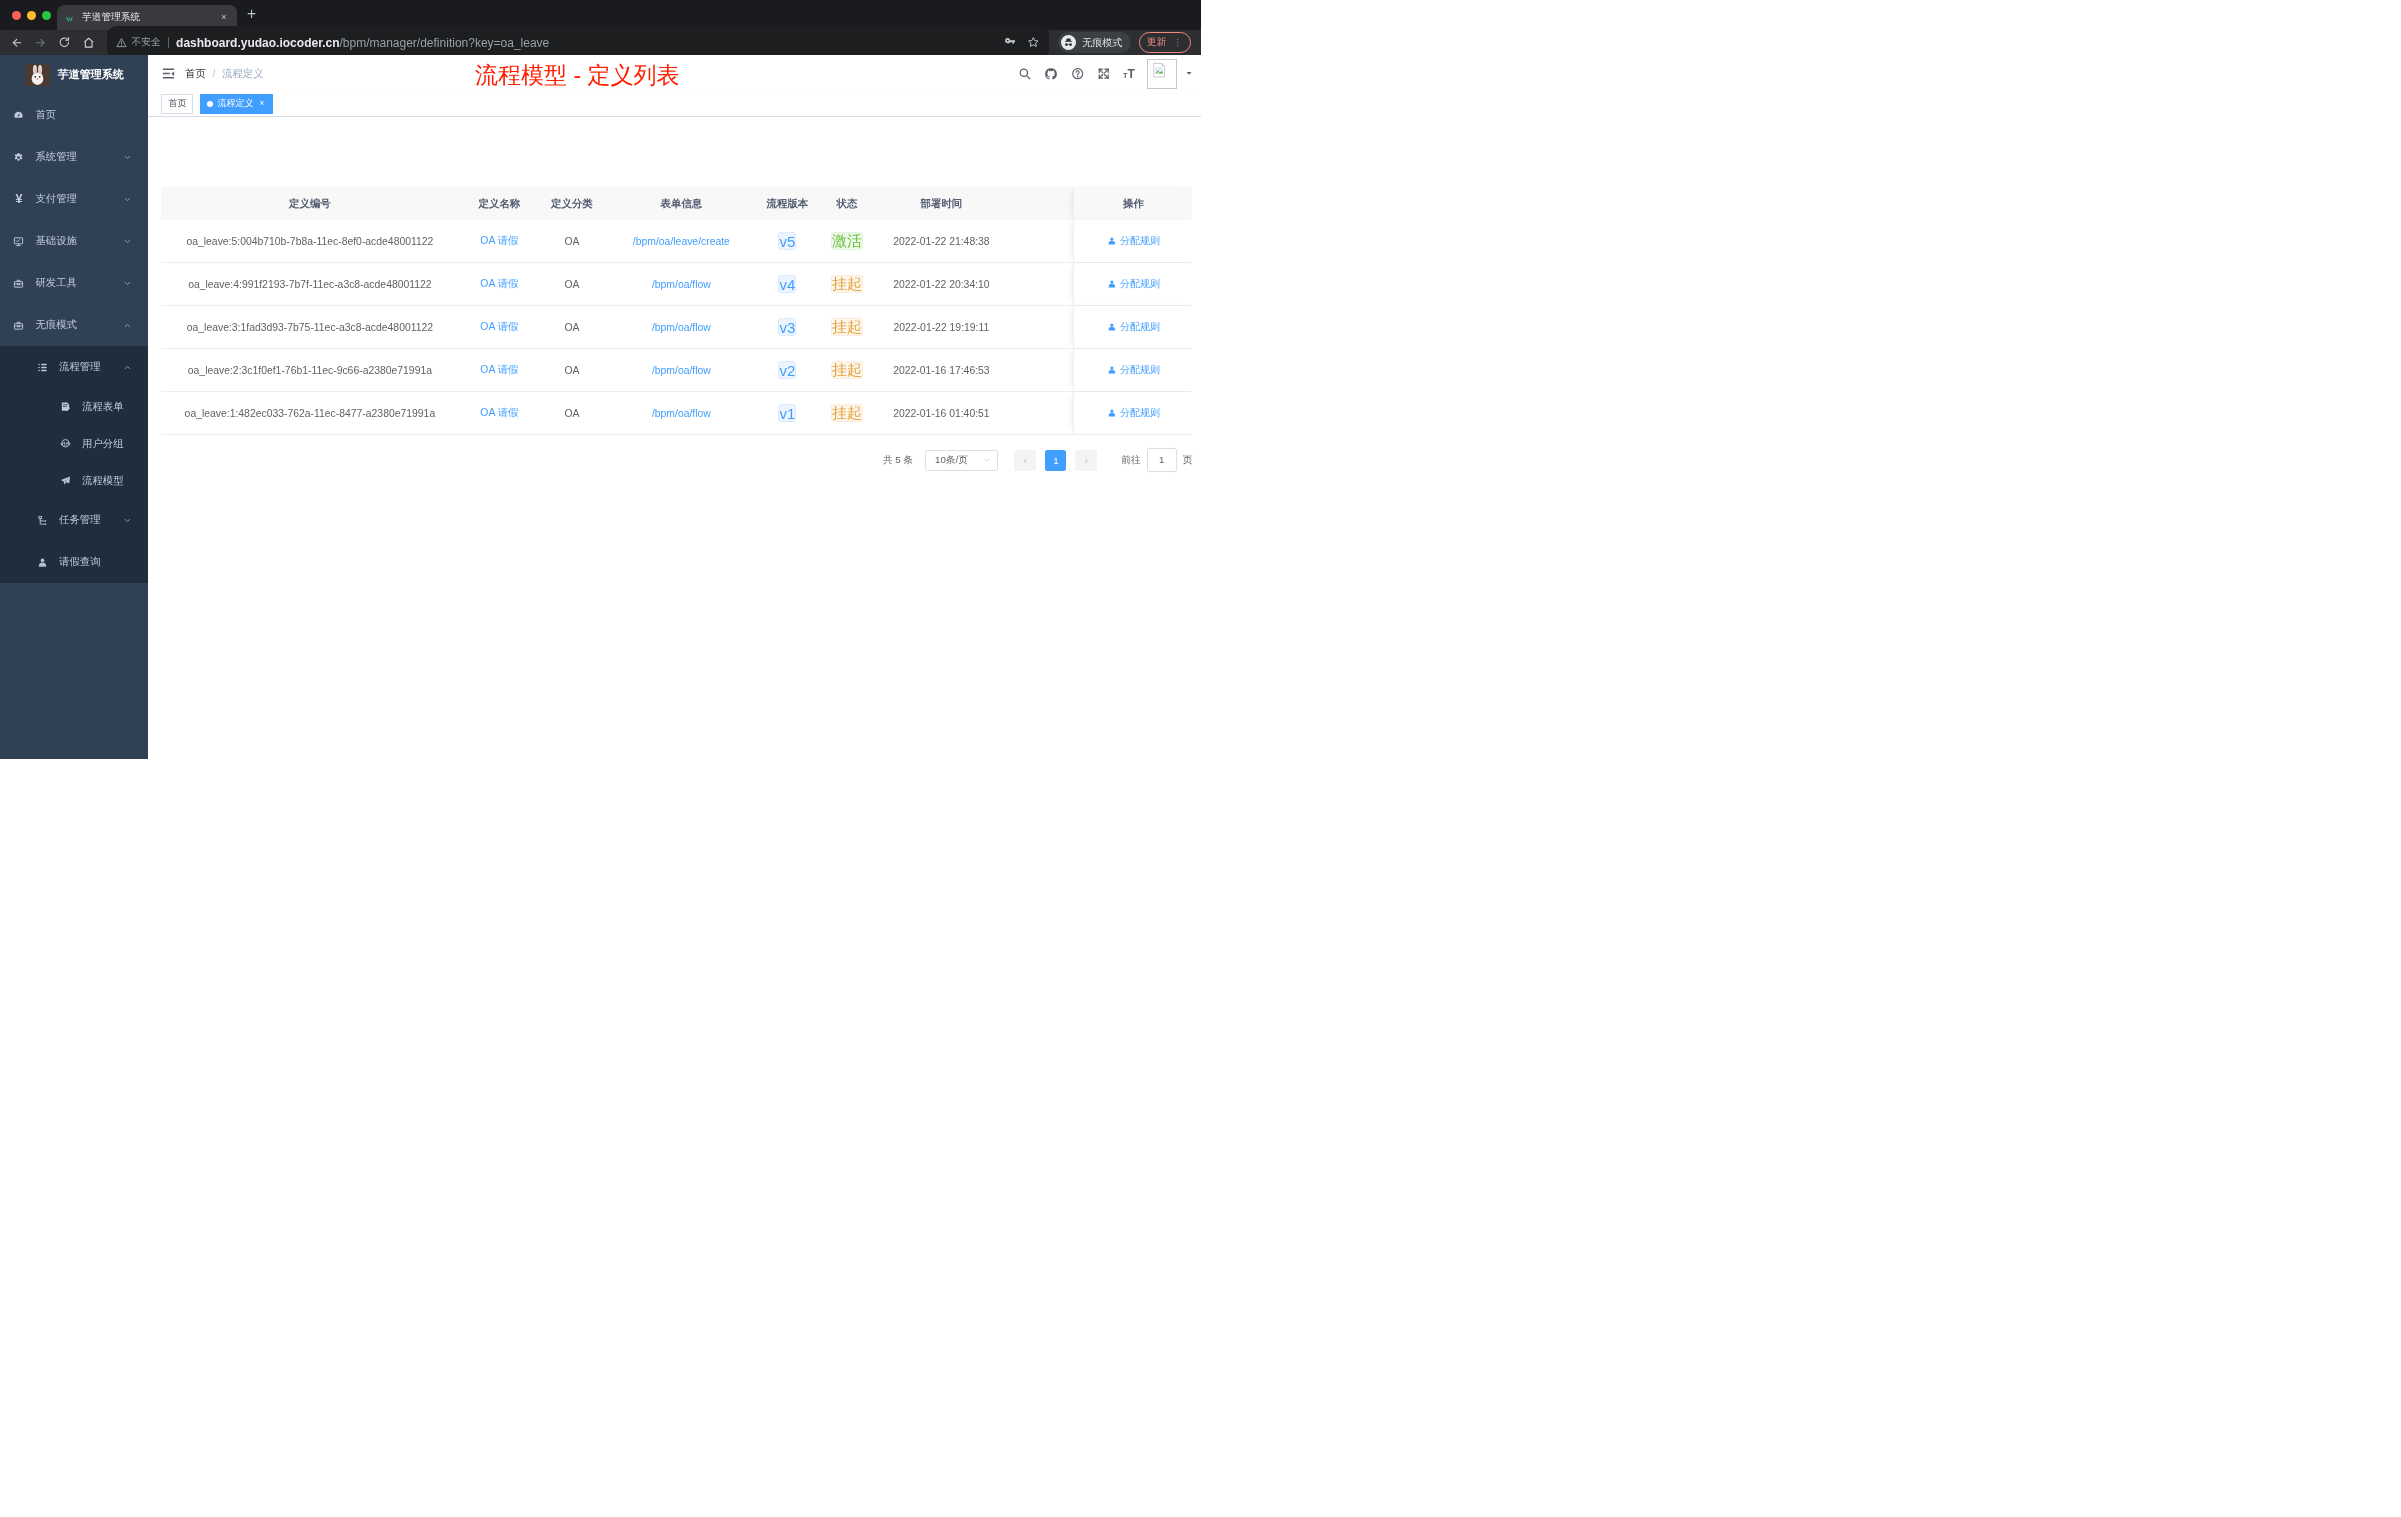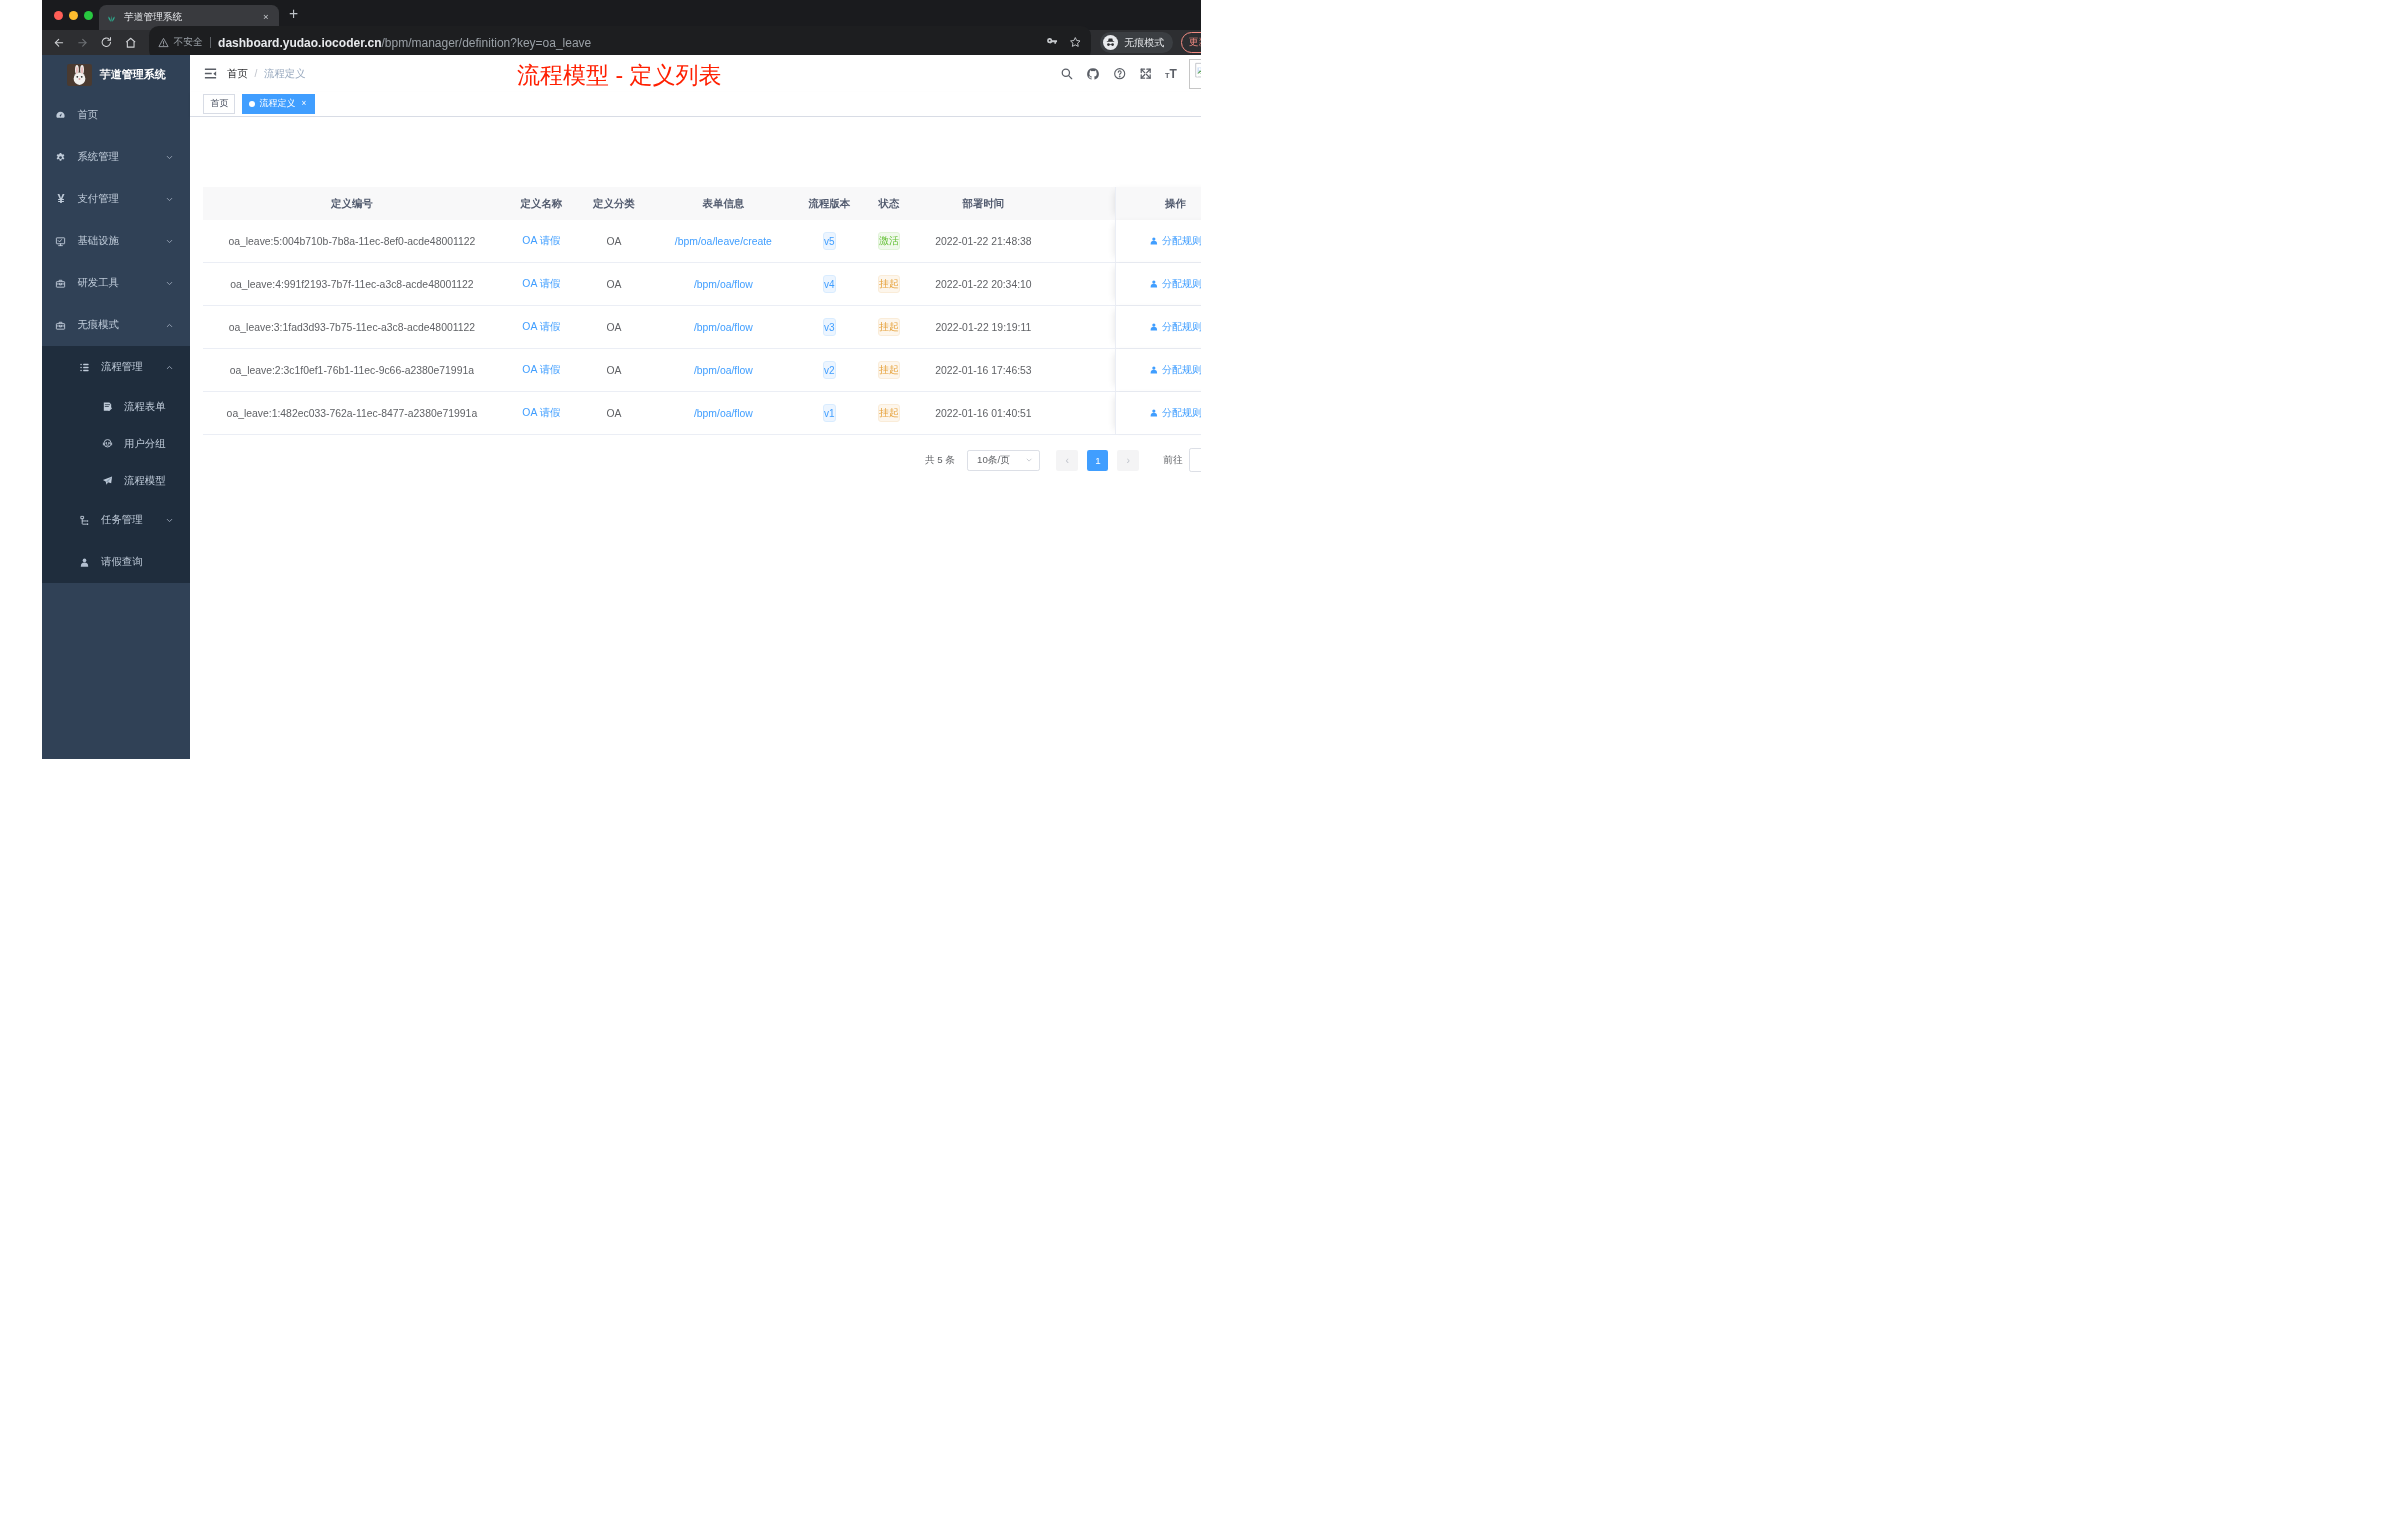--- a/index.html
+++ b/index.html
@@ -1,17 +1,17 @@
 <!DOCTYPE html>
 <html style="font-size:12px"><head>
 <meta charset="utf-8">
 <style>
   html,body{margin:0;padding:0;background:#fff;}
   body{width:1201px;height:759px;overflow:hidden;font-family:"Liberation Sans",sans-serif;-webkit-font-smoothing:antialiased;}
-  .stage{position:relative;width:1201px;height:759px;background:#701a75;overflow:hidden;margin-left:42px;}
+  .stage{position:relative;width:1201px;height:759px;background:#701a75;overflow:hidden;}
   svg{display:block;}
 
   
   .tabstrip{position:absolute;left:0;top:0;width:100%;height:30px;background:#1a1b1e;display:flex;align-items:center;}
   .lights{display:flex;gap:6px;padding-left:12px;width:52px;}
   .light{width:9px;height:9px;border-radius:50%;}
   .light.red{background:#ff5f57;}.light.yellow{background:#febc2e;}.light.green{background:#28c840;}
   .btab{position:absolute;left:57px;top:4.5px;width:180px;height:25px;background:#393a3e;border-radius:7.4px 7.4px 0 0;display:flex;align-items:center;padding:0 7.4px;box-sizing:border-box;}
   .btab-title{color:#e8eaed;font-size:9.7px;margin-left:6.7px;flex:1;white-space:nowrap;overflow:hidden;}
   .btab-close{color:#c3c6ca;font-size:9.7px;line-height:1;padding:1.5px 3px;}
@@ -82,21 +82,21 @@
   .grid-table{position:absolute;left:13.4px;top:70px;width:1031px;}
   .trow{display:grid;grid-template-columns:297px 82px 63px 156px 56px 63px 126px 69px 119px;align-items:center;}
   .thead{height:33px;background:#f8f8f9;color:#515a6e;font-weight:bold;font-size:10.4px;}
   .tbody-row{height:42px;border-bottom:0.7px solid #ebeef5;font-size:10.4px;color:#606266;background:#fff;}
   .cell{display:flex;align-items:center;justify-content:center;text-align:center;overflow:hidden;white-space:nowrap;}
   .opcell{height:100%;border-left:0.7px solid #ebeef5;box-shadow:-3.7px 0 7.4px -3.7px rgba(0,0,0,.12);background:inherit;}
   .thead .opcell{background:#f8f8f9;}
   .tbody-row .opcell{background:#fff;}
   .link{color:#409eff;cursor:pointer;}
   .assign{display:inline-flex;align-items:center;gap:3.7px;color:#409eff;font-size:10px;cursor:pointer;}
-  .tagb{display:inline-flex;align-items:center;height:18px;padding:0 0;border-radius:3px;border:0.7px solid;font-size:10px;box-sizing:border-box;}
+  .tagb{display:inline-flex;align-items:center;height:18px;padding:0 0;border-radius:3px;border:0.7px solid;font-size:15px;box-sizing:border-box;}
   .tagb.ver{color:#409eff;background:#ecf5ff;border-color:#d9ecff;}
   .tagb.success{color:#67c23a;background:#f0f9eb;border-color:#e1f3d8;}
   .tagb.warning{color:#e6a23c;background:#fdf6ec;border-color:#faecd8;}
 
   
   .pagination{position:absolute;left:13.4px;top:331px;width:1031px;height:24px;display:flex;align-items:center;justify-content:flex-end;font-size:9.7px;color:#606266;gap:0;}
   .pg-total{margin-right:12px;}
   .pg-select{width:73px;height:21px;border:0.7px solid #dcdfe6;border-radius:2.2px;display:flex;align-items:center;justify-content:space-between;padding:0 6px 0 9px;box-sizing:border-box;margin-right:16.3px;color:#606266;}
   .pg-btn{width:22px;height:21px;border-radius:2.2px;display:flex;align-items:center;justify-content:center;background:#f4f4f5;color:#c0c4cc;font-size:10.4px;}
   .pg-page{width:21px;height:21px;border-radius:2.2px;display:flex;align-items:center;justify-content:center;background:#409eff;color:#fff;font-size:9.7px;margin:0 9px;}

